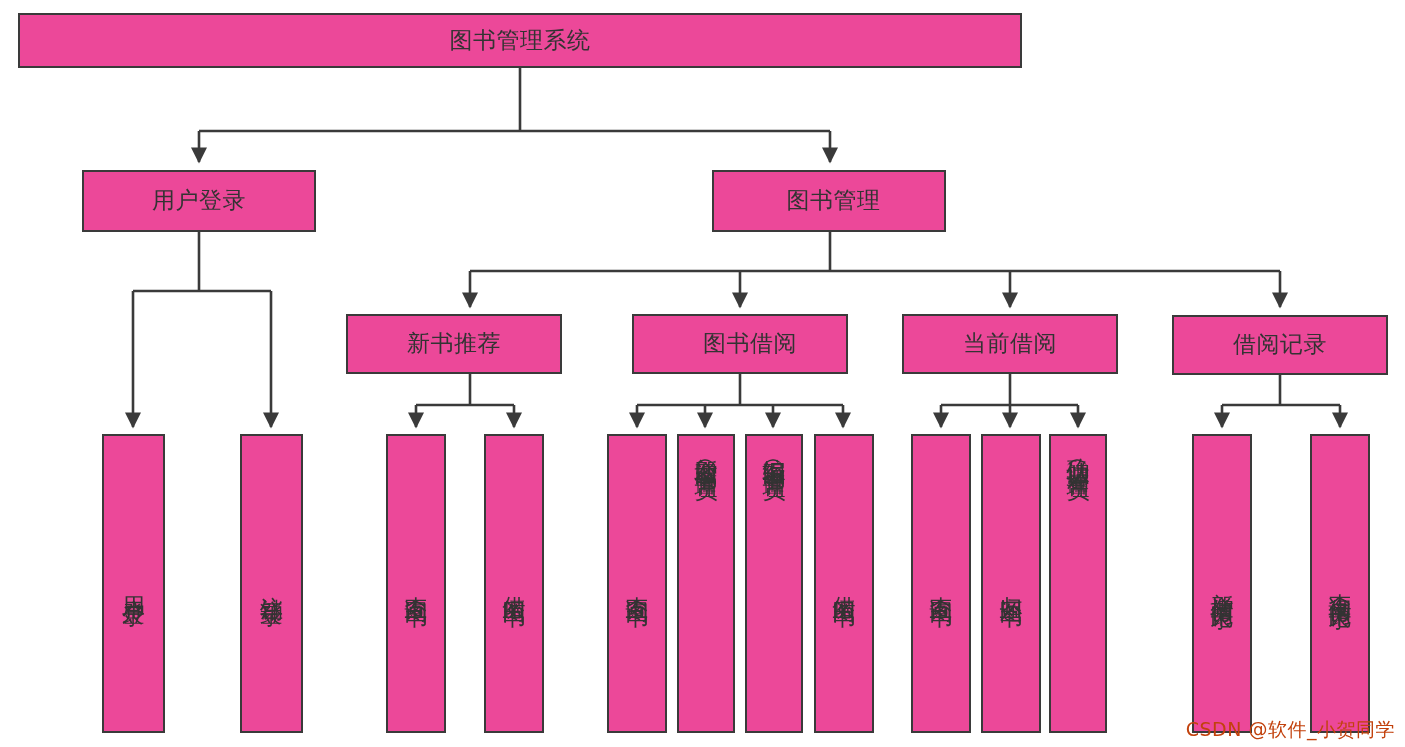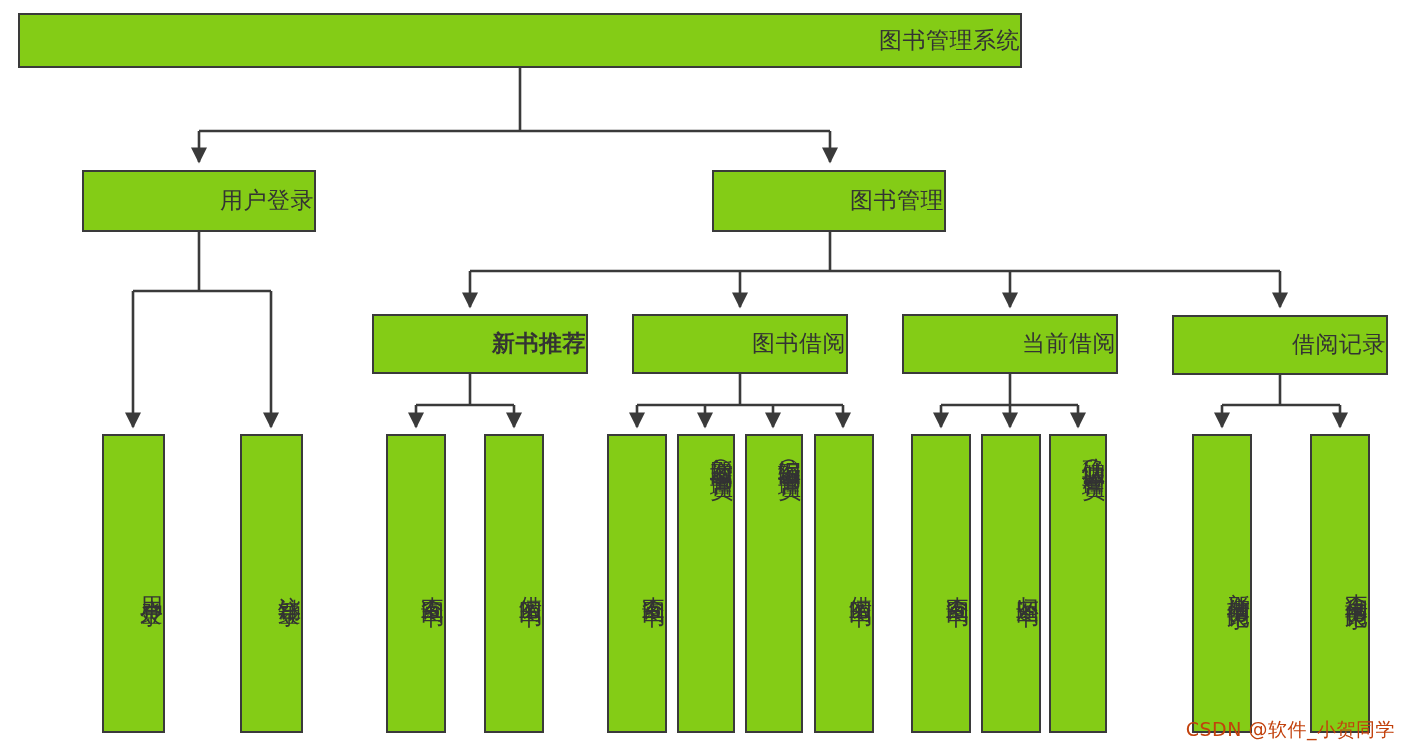--- a/index.html
+++ b/index.html
@@ -13,25 +13,25 @@
   #canvas {
     position: relative;
     width: 1405px;
     height: 747px;
     background: #ffffff;
     overflow: hidden;
   }
   .node {
     position: absolute;
     box-sizing: border-box;
-    background: #84cc16;
+    background: #ec4899;
     border: 2.5px solid #3a3a3a;
     display: flex;
     align-items: center;
-    justify-content: flex-end;
+    justify-content: center;
     color: #2b2b2b;
   }
   .node .label {
     font-size: 23px;
     line-height: 1.18;
     letter-spacing: 0.5px;
     white-space: nowrap;
     color: #333333;
   }
   
@@ -132,21 +132,21 @@
   </div>
 
   <div class="node" style="left:82px; top:170px; width:234px; height:62px;">
     <span class="label">用户登录</span>
   </div>
 
   <div class="node" style="left:712px; top:170px; width:234px; height:62px;padding-left:9px;">
     <span class="label">图书管理</span>
   </div>
 
-  <div class="node" style="left:372px; top:314px; width:216px; height:60px;font-weight:bold;">
+  <div class="node" style="left:346px; top:314px; width:216px; height:60px;">
     <span class="label">新书推荐</span>
   </div>
 
   <div class="node" style="left:632px; top:314px; width:216px; height:60px;padding-left:20px;">
     <span class="label">图书借阅</span>
   </div>
 
   <div class="node" style="left:1172px; top:315px; width:216px; height:60px;">
     <span class="label">借阅记录</span>
   </div>

